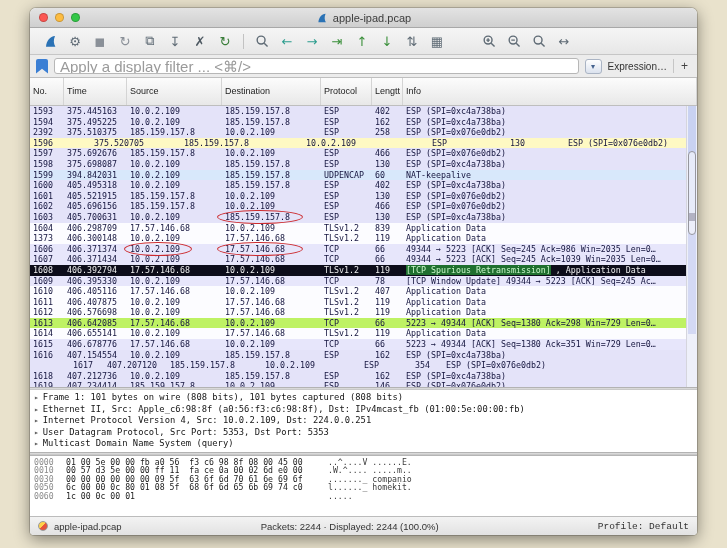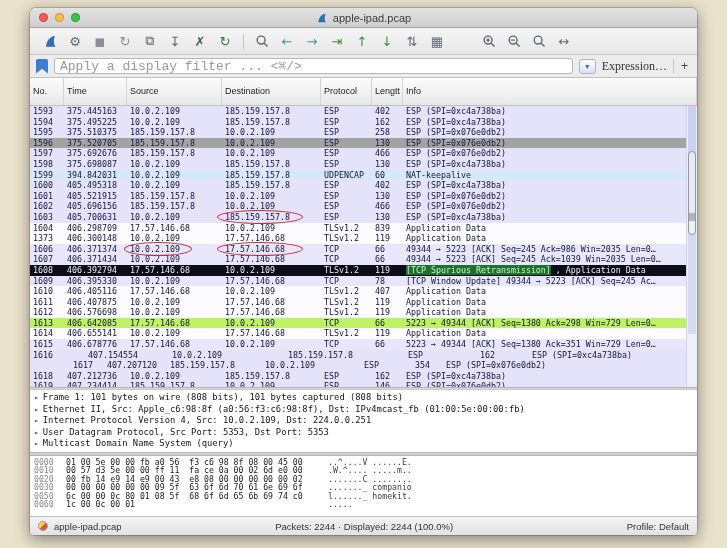--- a/index.html
+++ b/index.html
@@ -31,26 +31,26 @@
   .tool svg{ width:15px; height:15px; }
   .sep{ width:1px; height:15px; background:#c2c2c2; margin:0 5px; }
   .tgap{ width:26px; }
 
   
   .filterbar{ flex:0 0 23px; background:#ececec; border-bottom:1px solid #bfbfbf;
     display:flex; align-items:center; padding:0 6px; gap:6px; }
   .bookmark{ width:12px; height:15px; background:#3b7fd4; border-radius:2px 2px 0 0;
     clip-path:polygon(0 0,100% 0,100% 100%,50% 68%,0 100%); }
   .filter-input{ flex:1; height:16px; background:#fff; border:1px solid #b7b7b7; border-radius:3px;
-    font-size:13px; color:#555; padding:0 5px; font-family:Liberation Mono, monospace; }
+    font-size:15px; color:#555; padding:0 5px; font-family:Liberation Sans, sans-serif; }
   .filter-input::placeholder{ color:#9a9a9a; }
   .apply-btn{ width:17px; height:15px; border:1px solid #aab4c4; border-radius:3px;
     background:linear-gradient(#fefefe,#dbe2ee); font-size:8px; color:#44628e;
     display:flex; align-items:center; justify-content:center; }
-  .expression{ font-size:12px; color:#333; white-space:nowrap;font-family:Liberation Serif, serif; }
+  .expression{ font-size:10px; color:#333; white-space:nowrap; }
   .plusbtn{ font-size:12px; color:#444; padding:0 3px 0 7px; border-left:1px solid #c6c6c6; }
 
   
   :root{ --cols:34px 63px 95px 99px 51px 31px 1fr; }
   .list-header{ flex:0 0 14px; background:linear-gradient(#fcfcfc,#e8e8e8);
     border-bottom:1px solid #bebebe; display:grid; grid-template-columns:var(--cols);
     font-size:9px; color:#222; }
   .hcell{ border-right:1px solid #d4d4d4; padding:7px 3px; line-height:13px;
     white-space:nowrap; overflow:hidden; }
 
@@ -87,21 +87,21 @@
   .hx{ color:#1a1a1a; width:262px; flex:0 0 auto; }
   .ascii{ color:#3c3c3c; }
 
   
   .statusbar{ flex:0 0 19px; background:linear-gradient(#f3f3f3,#e2e2e2);
     border-top:1px solid #bcbcbc; display:flex; align-items:center; padding:0 8px;
     font-size:9.5px; color:#333; gap:6px; }
   .expert{ width:10px; height:10px; border-radius:50%; border:1px solid #999;
     background:linear-gradient(135deg,#ffd24a 0 50%, #e5533d 50% 100%); flex:0 0 auto; }
   .st-center{ margin-left:auto; }
-  .st-right{ margin-left:auto; padding-left:20px; }
+  .st-right{ margin-left:auto; padding-left:20px;font-family:Liberation Mono, monospace; }
 </style>
 </head>
 <body>
 
 <div class="window">
 
   <div class="titlebar">
     <div class="lights">
       <span class="light r"></span>
       <span class="light y"></span>
@@ -198,29 +198,29 @@
       <div class="prow" style="background: rgb(228, 227, 249);">
         <span class="c">1594</span>
         <span class="c">375.495225</span>
         <span class="c">10.0.2.109</span>
         <span class="c">185.159.157.8</span>
         <span class="c">ESP</span>
         <span class="c">162</span>
         <span class="c">ESP (SPI=0xc4a738ba)</span>
       </div>
       <div class="prow" style="background: rgb(228, 227, 249);">
-        <span class="c">1595</span>
+        <span class="c">2392</span>
         <span class="c">375.510375</span>
         <span class="c">185.159.157.8</span>
         <span class="c">10.0.2.109</span>
         <span class="c">ESP</span>
         <span class="c">258</span>
         <span class="c">ESP (SPI=0x076e0db2)</span>
       </div>
-      <div class="prow" style="background: #a3a3a3;">
+      <div class="prow" style="background: #fef9c3; gap: 27px;">
         <span class="c">1596</span>
         <span class="c">375.520705</span>
         <span class="c">185.159.157.8</span>
         <span class="c">10.0.2.109</span>
         <span class="c">ESP</span>
         <span class="c">130</span>
         <span class="c">ESP (SPI=0x076e0db2)</span>
       </div>
       <div class="prow" style="background: rgb(228, 227, 249);">
         <span class="c">1597</span>
@@ -386,21 +386,21 @@
       </div>
       <div class="prow" style="background: rgb(231, 230, 251);">
         <span class="c">1615</span>
         <span class="c">406.678776</span>
         <span class="c">17.57.146.68</span>
         <span class="c">10.0.2.109</span>
         <span class="c">TCP</span>
         <span class="c">66</span>
         <span class="c">5223 → 49344 [ACK] Seq=1380 Ack=351 Win=729 Len=0…</span>
       </div>
-      <div class="prow" style="background: rgb(228, 227, 249); gap: 21px;">
+      <div class="prow" style="background: rgb(228, 227, 249);">
         <span class="c">1616</span>
         <span class="c">407.154554</span>
         <span class="c">10.0.2.109</span>
         <span class="c">185.159.157.8</span>
         <span class="c">ESP</span>
         <span class="c">162</span>
         <span class="c">ESP (SPI=0xc4a738ba)</span>
       </div>
       <div class="prow" style="background: rgb(228, 227, 249); padding-left: 40px;">
         <span class="c">1617</span>
@@ -457,21 +457,20 @@
       <div class="dline"><span class="tri">▸</span><span>Internet Protocol Version 4, Src: 10.0.2.109, Dst: 224.0.0.251</span></div>
       <div class="dline"><span class="tri">▸</span><span>User Datagram Protocol, Src Port: 5353, Dst Port: 5353</span></div>
       <div class="dline"><span class="tri">▸</span><span>Multicast Domain Name System (query)</span></div>
     </div>
 
   <div class="splitter"></div>
 
   <div class="hexpane">
       <div class="hline"><span class="off">0000</span><span class="hx">01 00 5e 00 00 fb a0 56  f3 c6 98 8f 08 00 45 00</span><span class="ascii">..^....V ......E.</span></div>
       <div class="hline"><span class="off">0010</span><span class="hx">00 57 d3 5e 00 00 ff 11  fa ce 0a 00 02 6d e0 00</span><span class="ascii">.W.^.... .....m..</span></div>
-      <div class="hline"><span class="off">0020</span><span class="hx">00 fb 14 e9 14 e9 00 43  e8 08 00 00 00 00 00 02</span><span class="ascii">.......C ........</span></div>
       <div class="hline"><span class="off">0030</span><span class="hx">00 00 00 00 00 00 09 5f  63 6f 6d 70 61 6e 69 6f</span><span class="ascii">......._ companio</span></div>
       <div class="hline"><span class="off">0050</span><span class="hx">6c 00 00 0c 80 01 08 5f  68 6f 6d 65 6b 69 74 c0</span><span class="ascii">l......_ homekit.</span></div>
       <div class="hline"><span class="off">0060</span><span class="hx">1c 00 0c 00 01</span><span class="ascii">.....</span></div>
     </div>
 
   <div class="statusbar">
     <span class="expert"></span>
     <span>apple-ipad.pcap</span>
     <span class="st-center">Packets: 2244 · Displayed: 2244 (100.0%)</span>
     <span class="st-right">Profile: Default</span>

